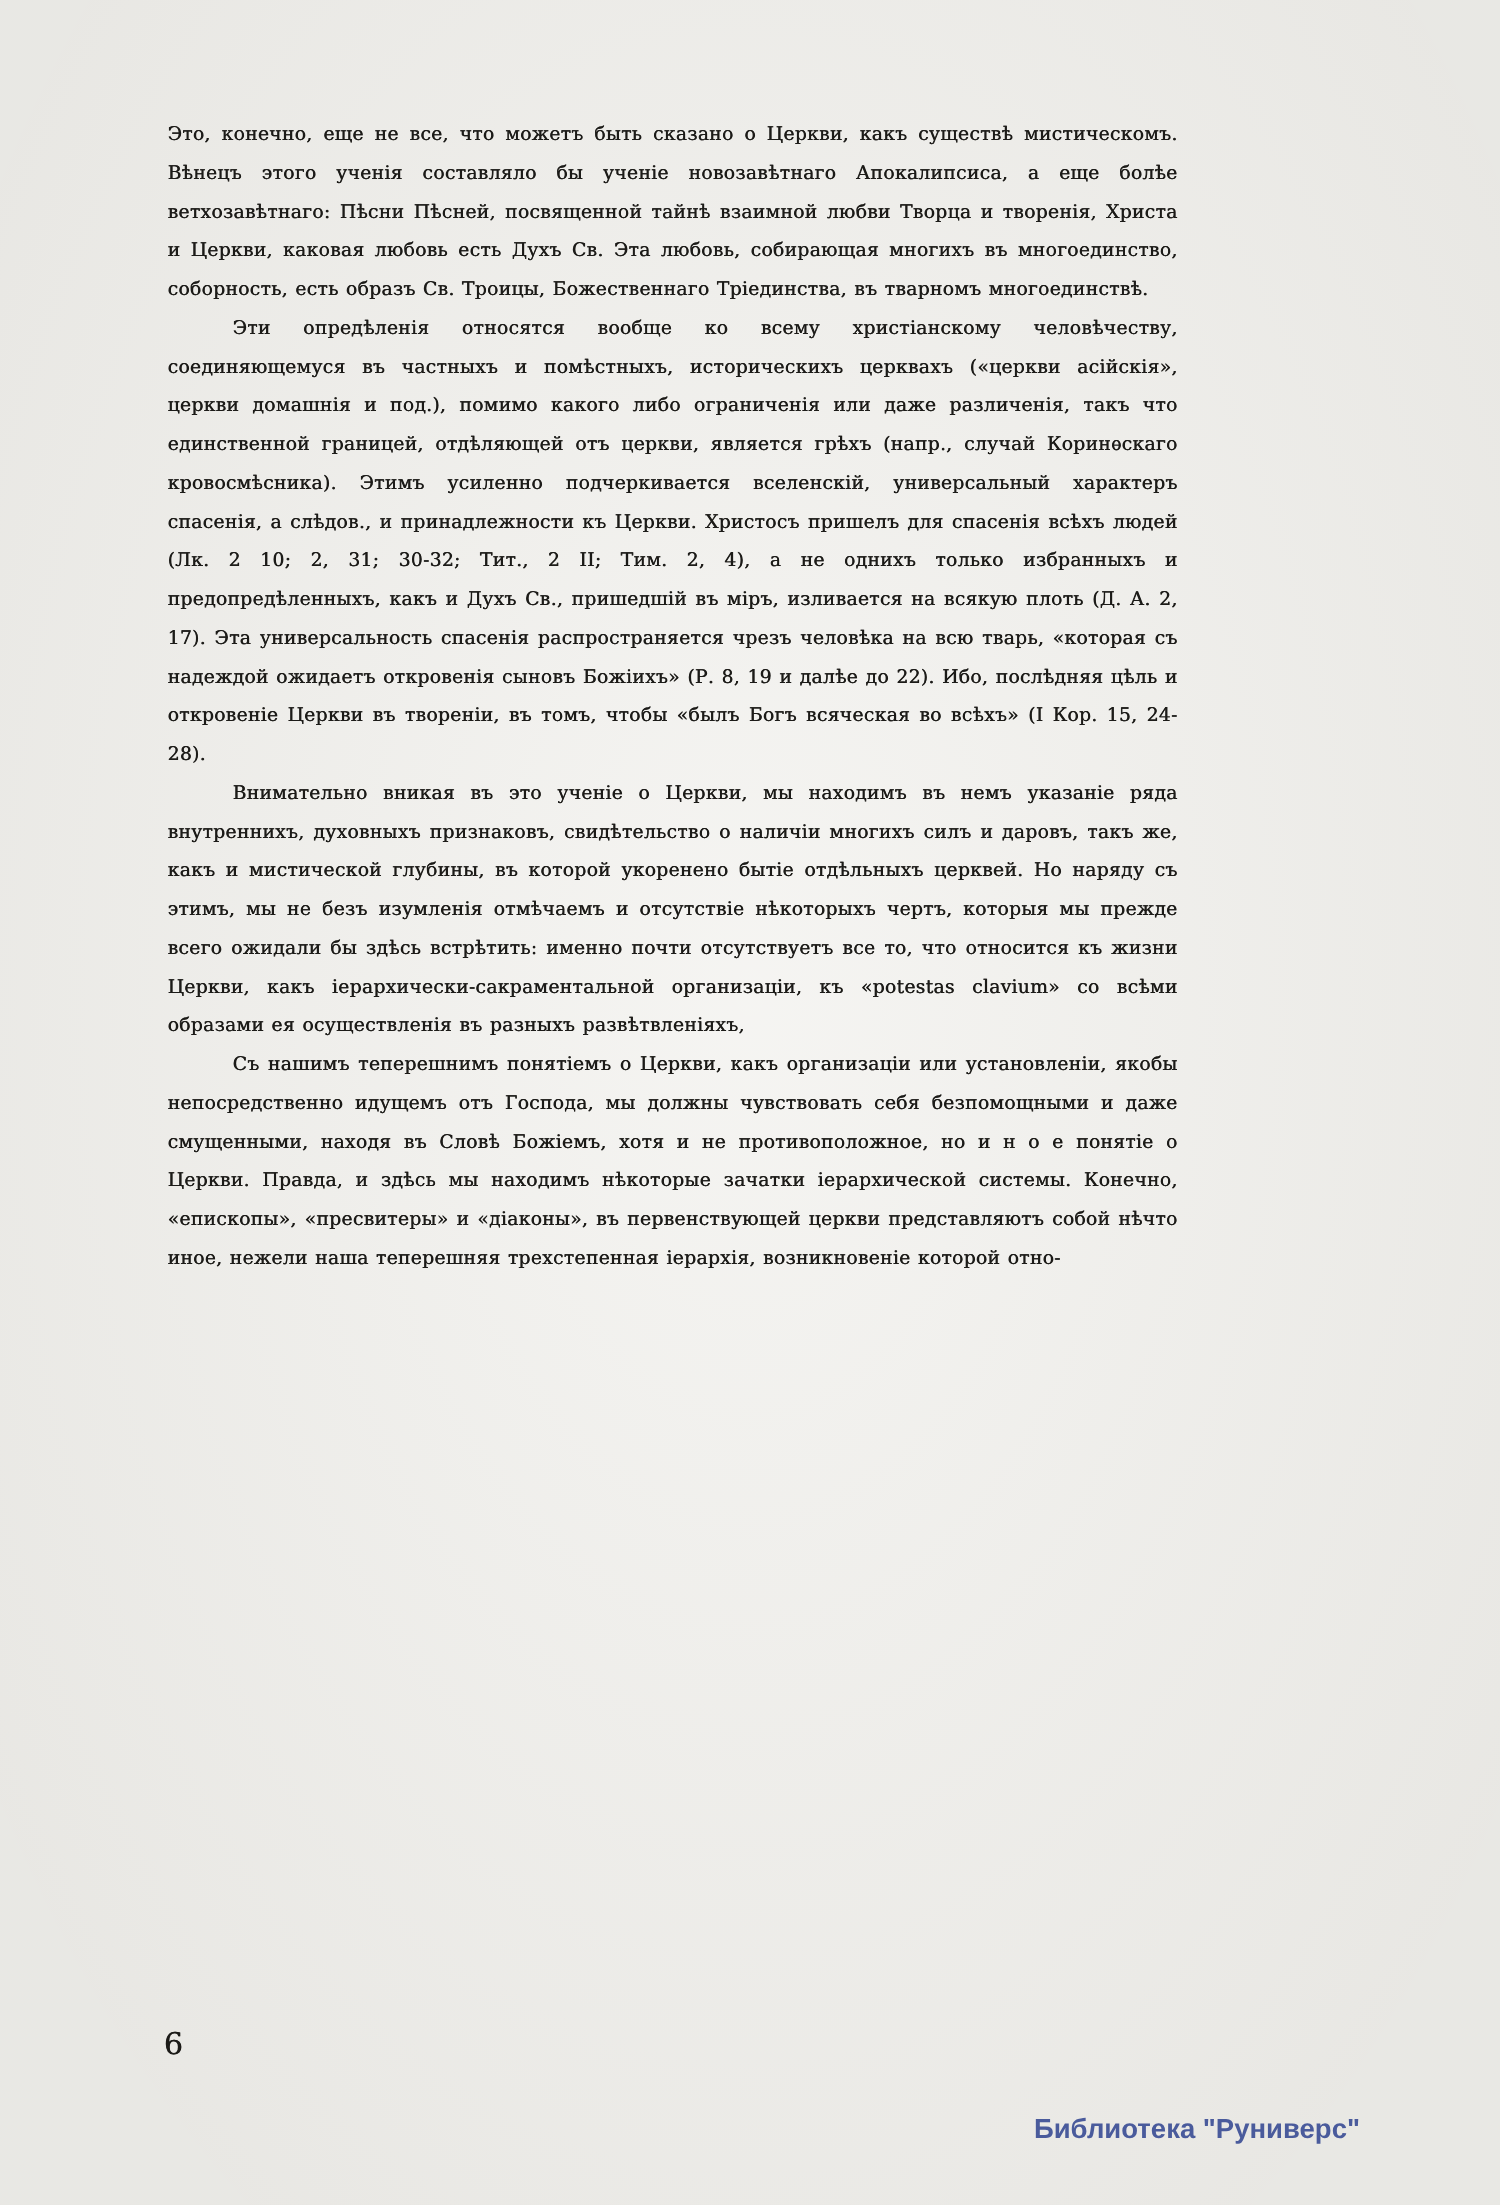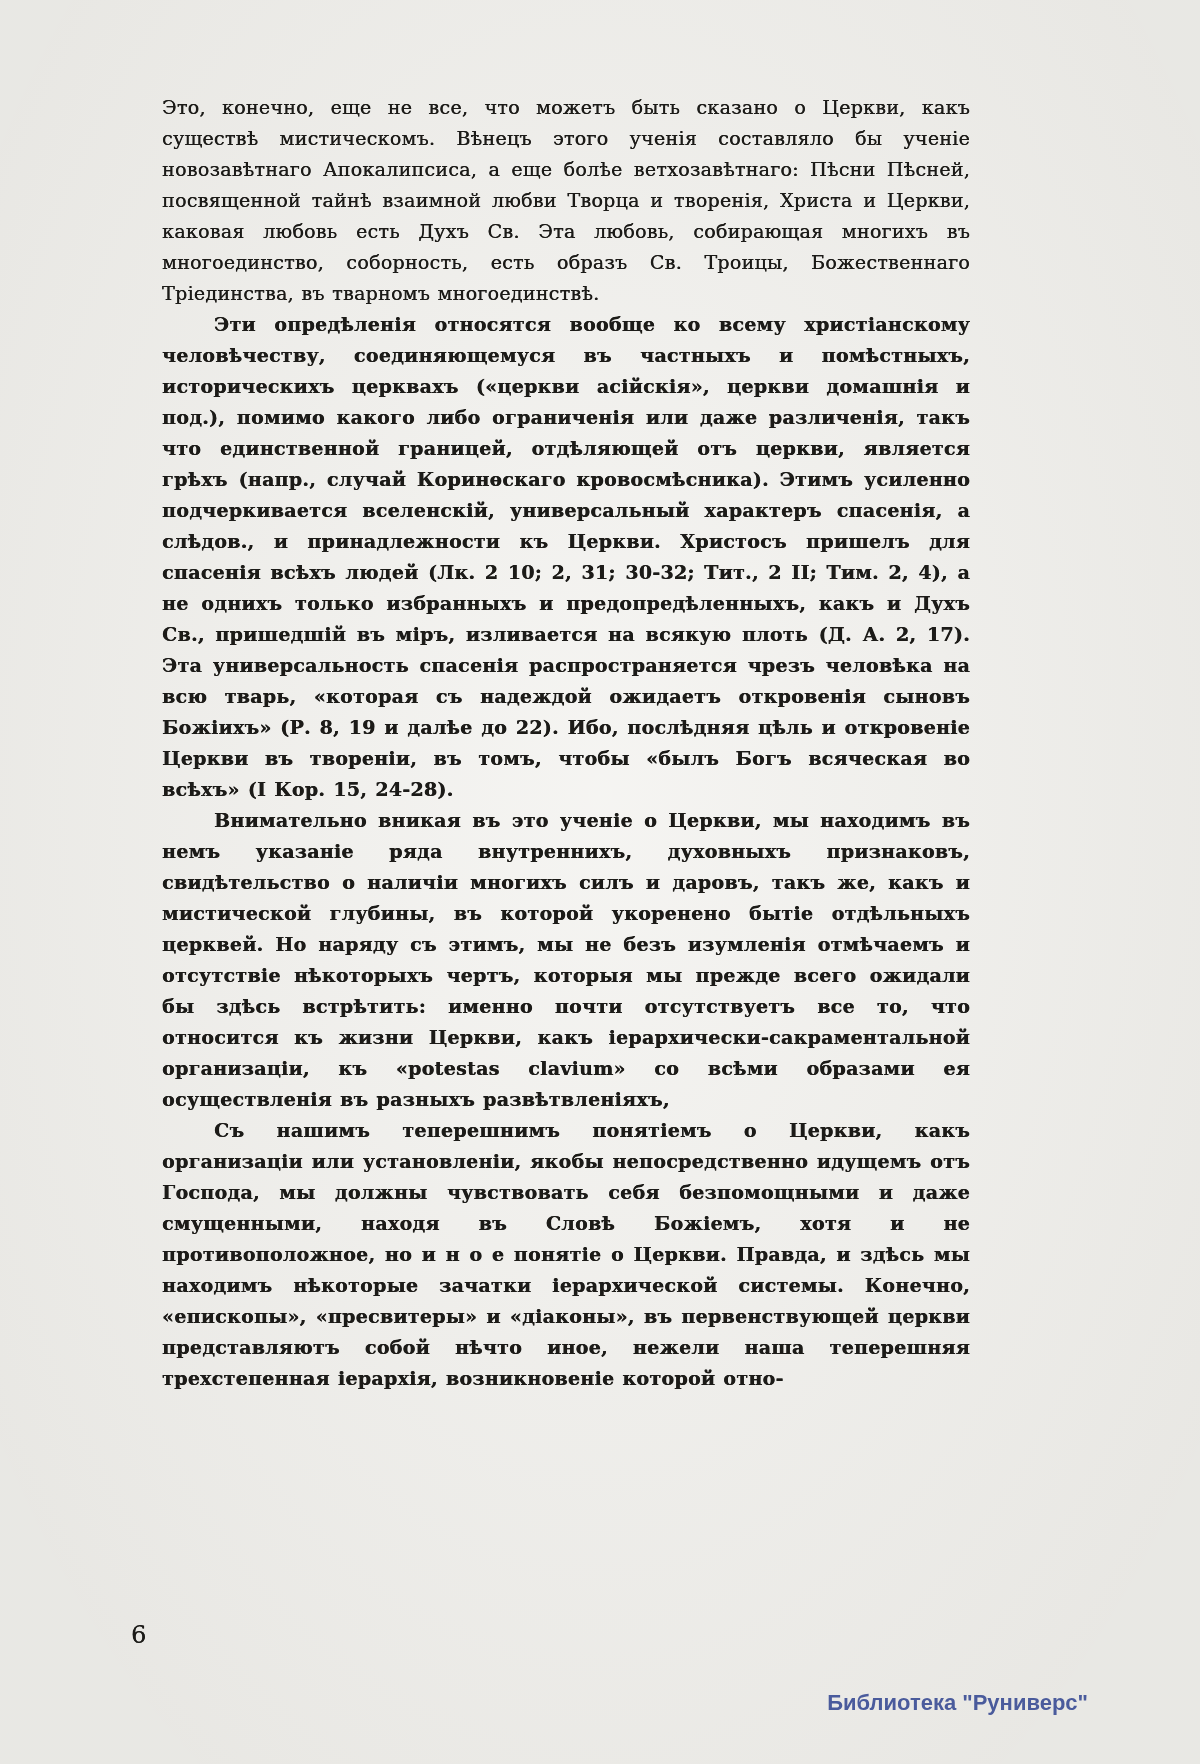--- a/index.html
+++ b/index.html
@@ -18,35 +18,33 @@
     inset: 0;
     background:
       radial-gradient(ellipse at 50% 45%, rgba(255,255,255,0.35), rgba(0,0,0,0.03) 85%),
       #f0efeb;
   }
   .page-text {
     position: absolute;
     left: 134px;
     top: 92px;
     width: 808px;
-    font-size: 19px;
+    font-size: 15px;
     line-height: 31px;
     text-align: justify;
     letter-spacing: 0.015em;
     word-spacing: 0.06em;
     text-shadow: 0.35px 0 0 currentColor; 
-    margin-left: 28px;
   }
   .para {
     margin: 0;
     text-indent: 0;
   }
   .para.indent {
     text-indent: 52px;
-    font-weight: bold;
   }
   .page-number {
     position: absolute;
     left: 131px;
     top: 1620px;
     font-size: 24px;
     line-height: 30px;
     text-shadow: 0.35px 0 0 currentColor;
   }
   .watermark {

